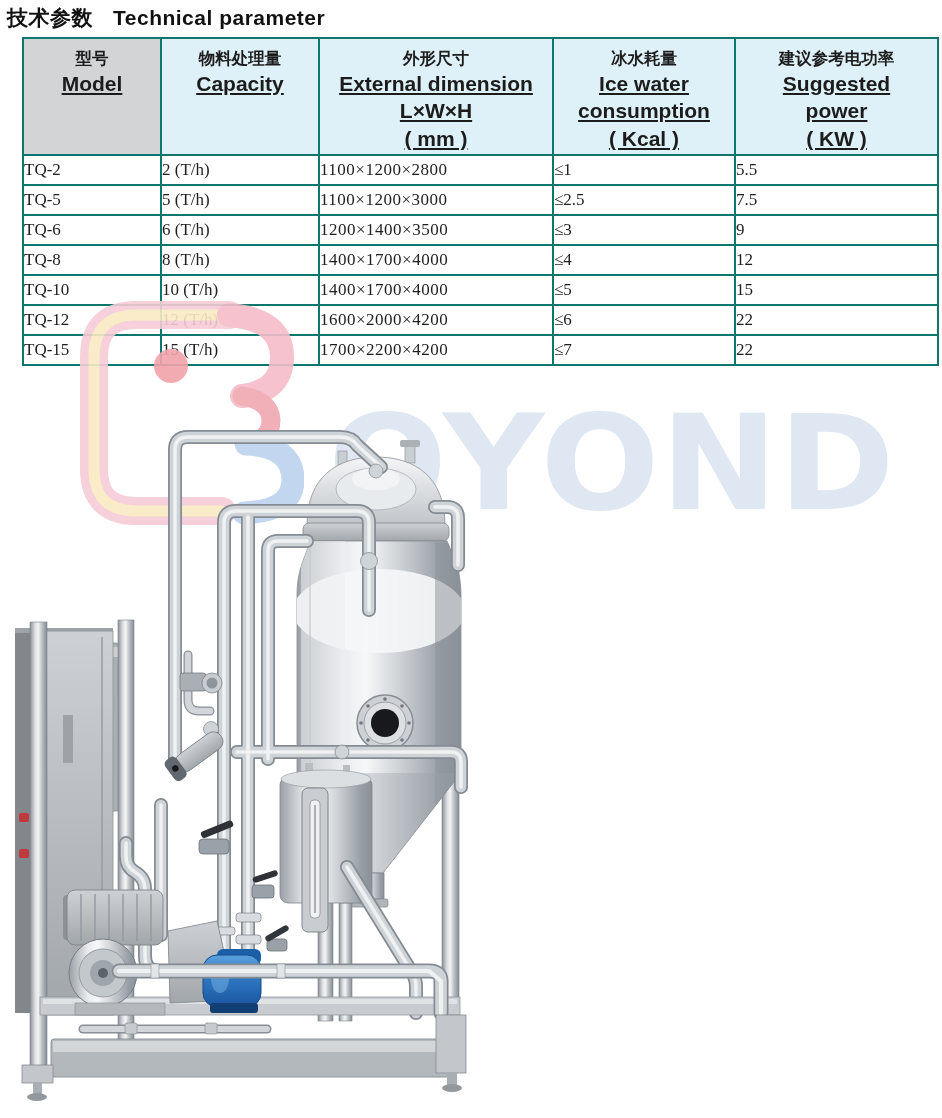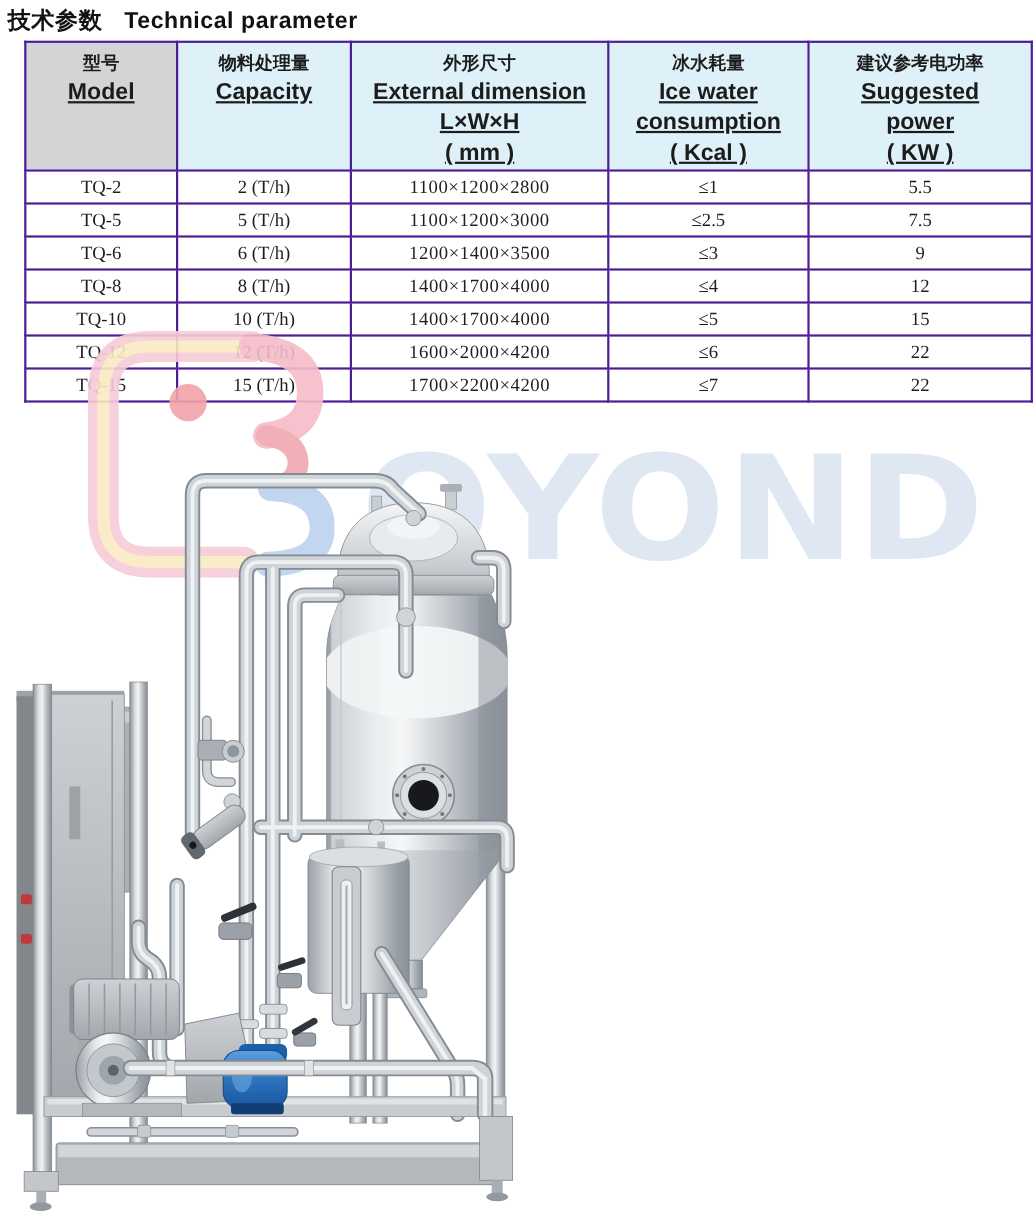--- a/index.html
+++ b/index.html
@@ -4,29 +4,29 @@
 <style>
   html,body{margin:0;padding:0;background:#ffffff;}
   .page{position:relative;width:942px;height:1118px;background:#ffffff;overflow:hidden;
         font-family:"Liberation Sans",sans-serif;}
   .doc-title{position:absolute;left:7px;top:4px;font-size:21px;font-weight:bold;color:#111;
              letter-spacing:0.5px;white-space:nowrap;}
   .doc-title .en{margin-left:20px;}
 
   table.spec{position:absolute;left:22px;top:37px;width:915px;border-collapse:collapse;
              table-layout:fixed;}
-  table.spec th,table.spec td{border:2px solid #4c1d95;overflow:hidden;}
+  table.spec th,table.spec td{border:2px solid #0f766e;overflow:hidden;}
   table.spec thead th{height:99px;vertical-align:top;padding-top:9px;text-align:center;
                       font-weight:bold;color:#1c1c1c;}
   table.spec thead th .ln{display:block;line-height:1.32;}
   table.spec thead th .zh{font-size:16.5px;}
   table.spec thead th .en{font-size:21px;text-decoration:underline;}
   th.col-gray{background:#d3d4d6;}
   th.col-blue{background:#def0f8;}
-  table.spec tbody td{height:28px;text-align:center;background:#ffffff;
+  table.spec tbody td{height:28px;text-align:left;background:#ffffff;
                       font-family:"Liberation Serif","DejaVu Serif",serif;
                       font-size:17px;color:#1e1e1e;padding:0;}
   td.dim{letter-spacing:0.5px;}
 
   .wm{position:absolute;pointer-events:none;}
   .wm-text{left:328px;top:398px;font-family:"DejaVu Sans",sans-serif;font-weight:bold;
            font-size:140px;line-height:1;color:#dfe7f3;letter-spacing:1px;
            transform:scaleY(0.94);transform-origin:top left;z-index:2;}
   .wm-mark{left:74px;top:293px;z-index:2;opacity:0.9;}
   .machine{position:absolute;left:5px;top:415px;z-index:3;}

